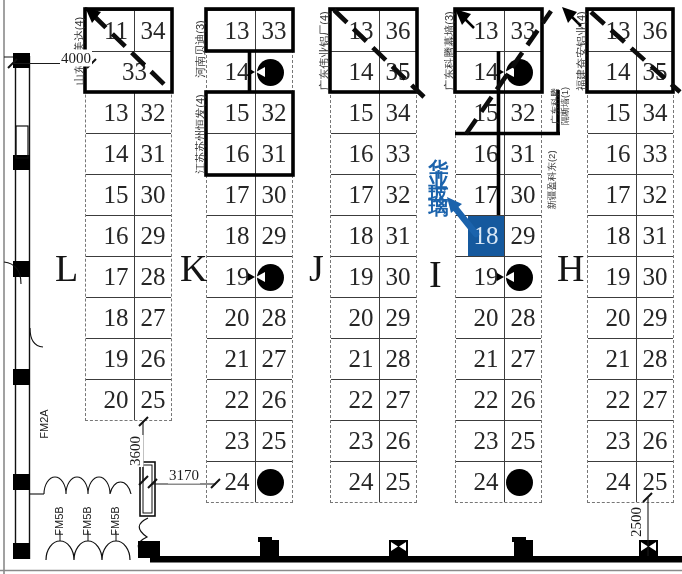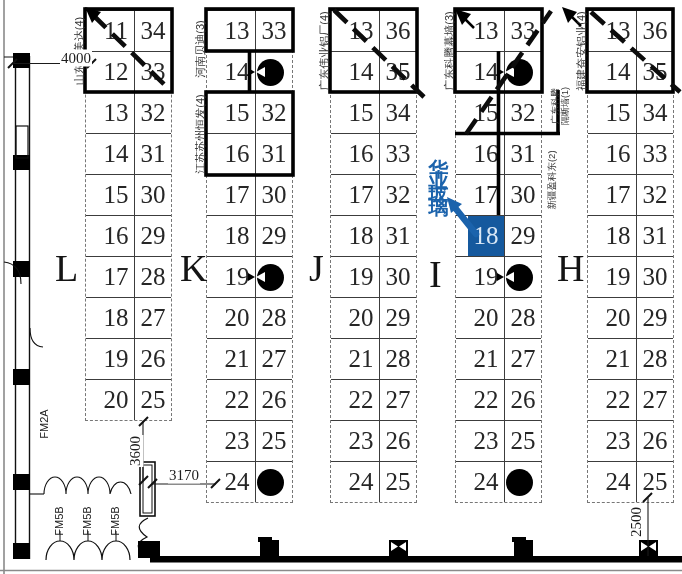--- a/index.html
+++ b/index.html
@@ -55,21 +55,20 @@
 
 <div id="canvas">
 
   <div id="zones">
       <div class="zone" style="left: 85px; top: 10px;">
         <div class="brow">
           <div class="cell c0">11</div>
           <div class="cell">34</div>
         </div>
         <div class="brow">
-          <div class="cell c0">12</div>
           <div class="cell">33</div>
         </div>
         <div class="brow">
           <div class="cell c0">13</div>
           <div class="cell">32</div>
         </div>
         <div class="brow">
           <div class="cell c0">14</div>
           <div class="cell">31</div>
         </div>

